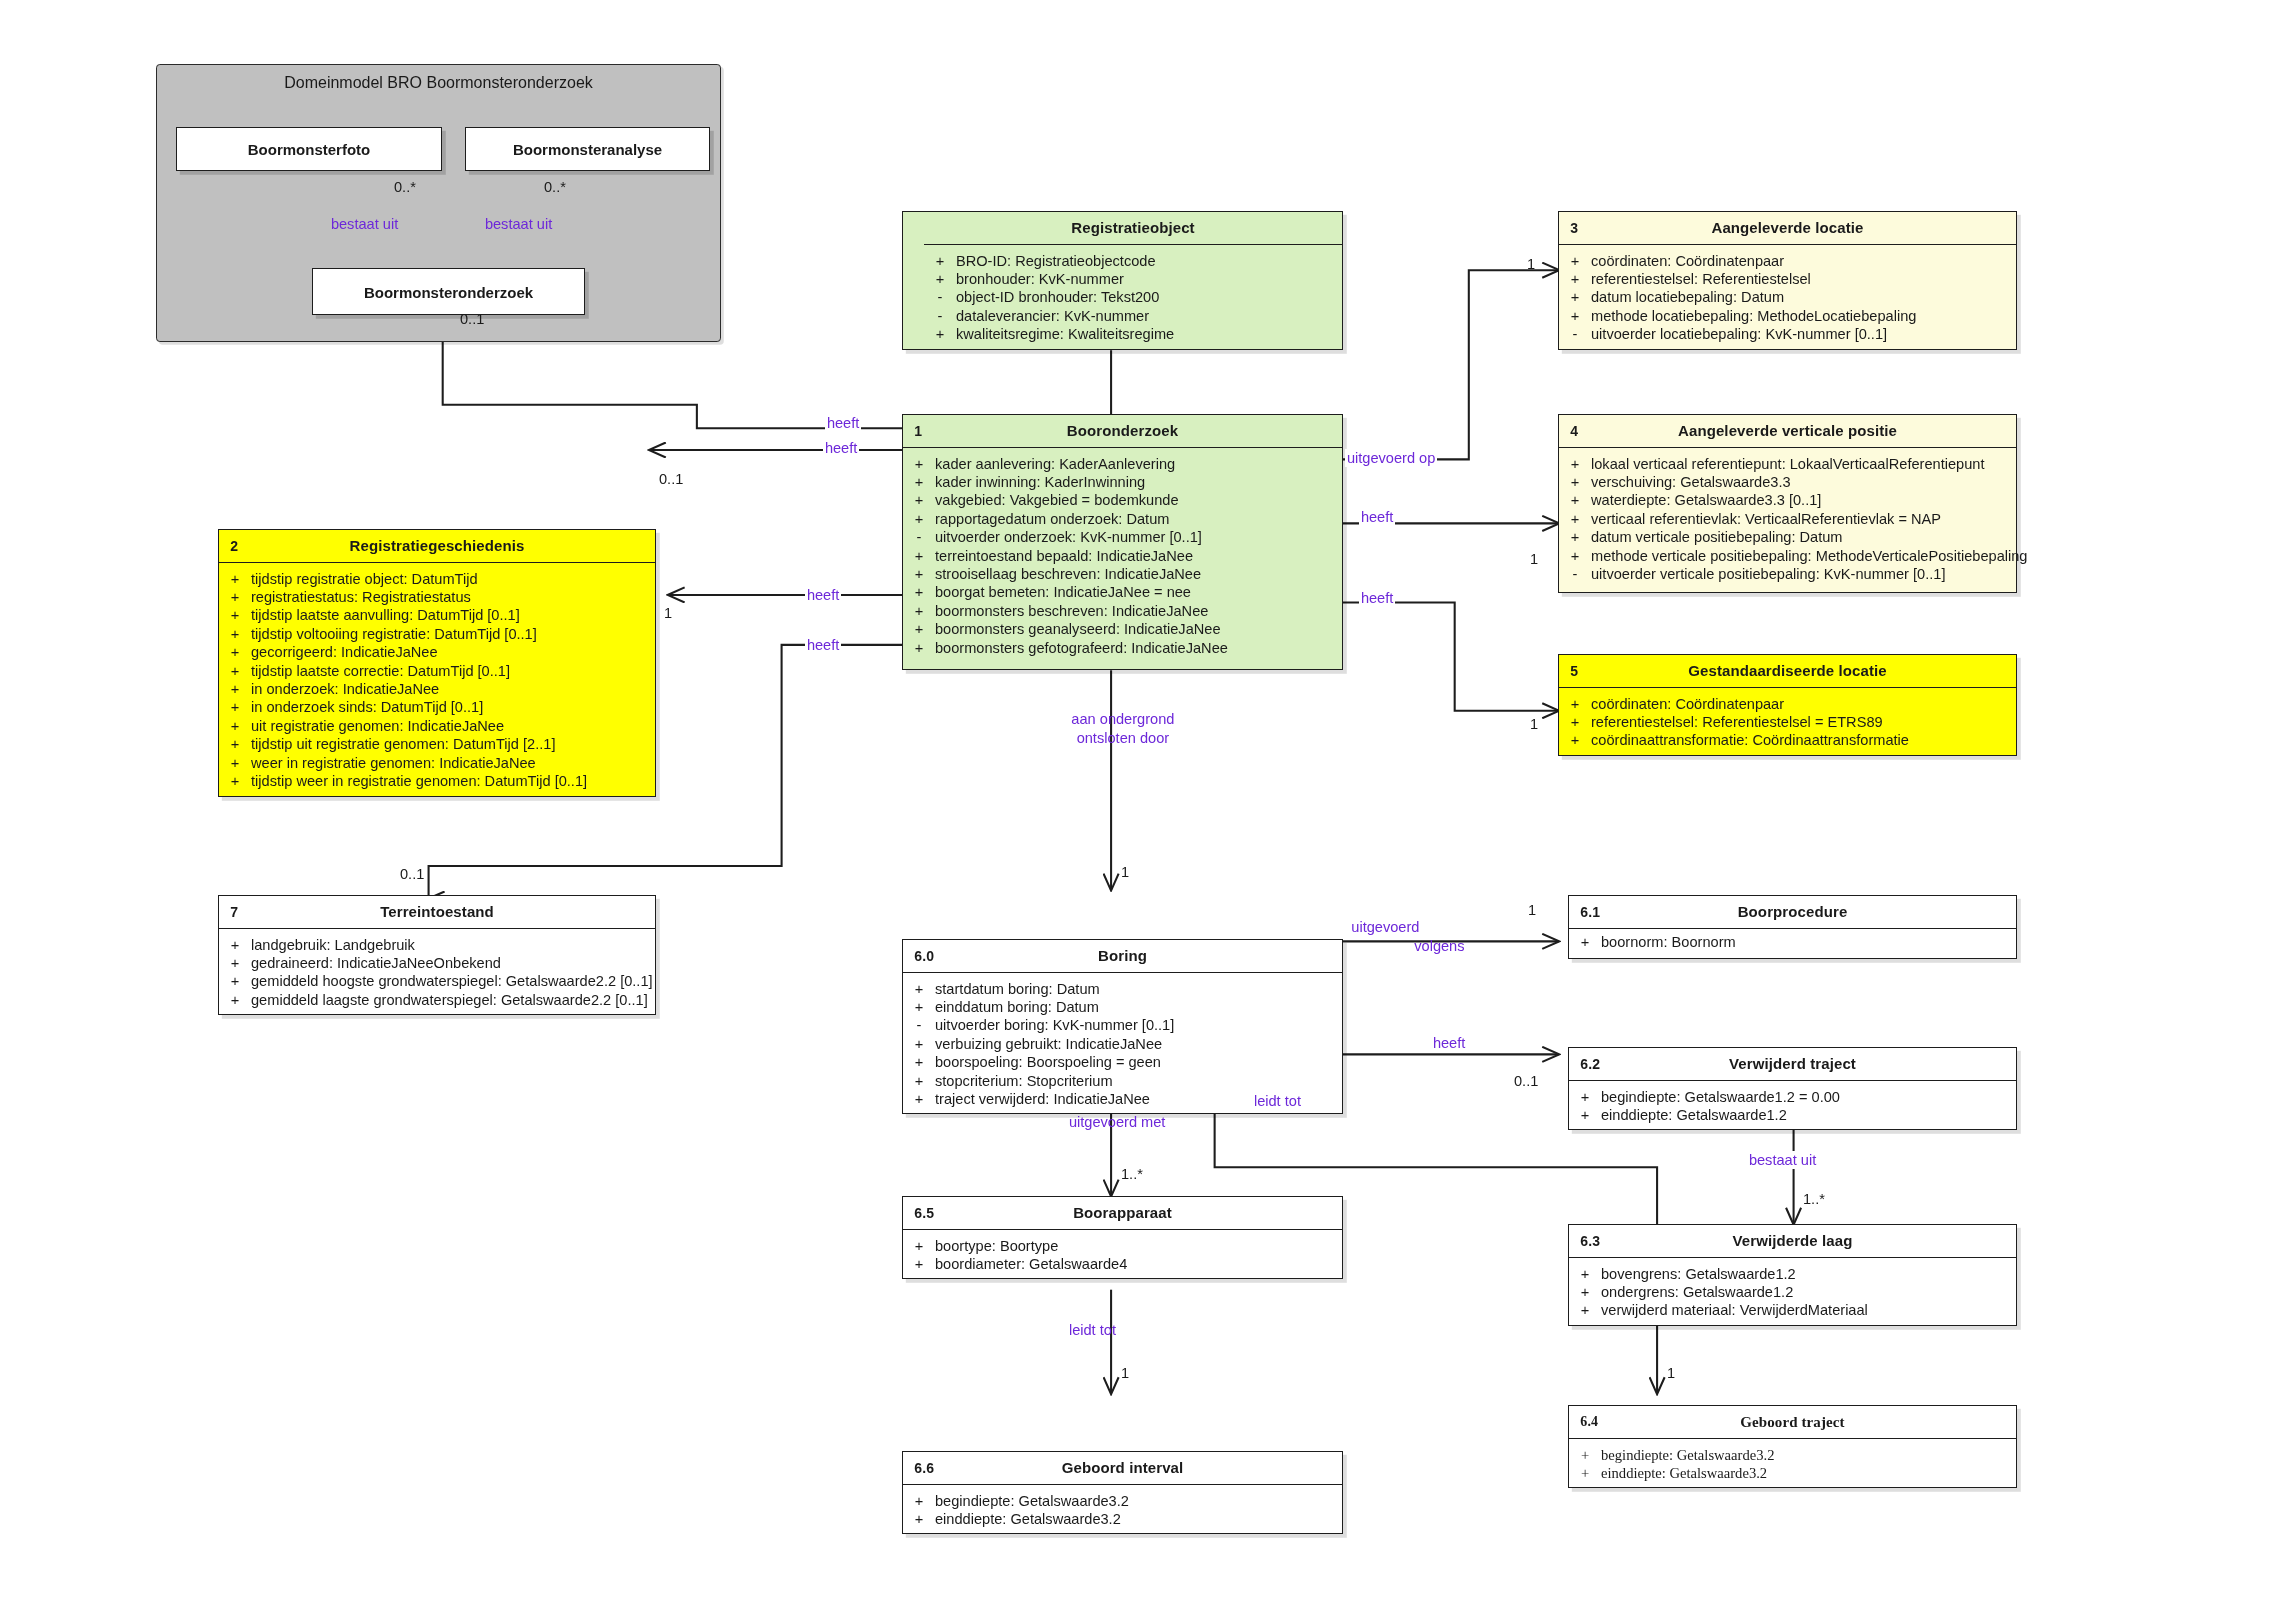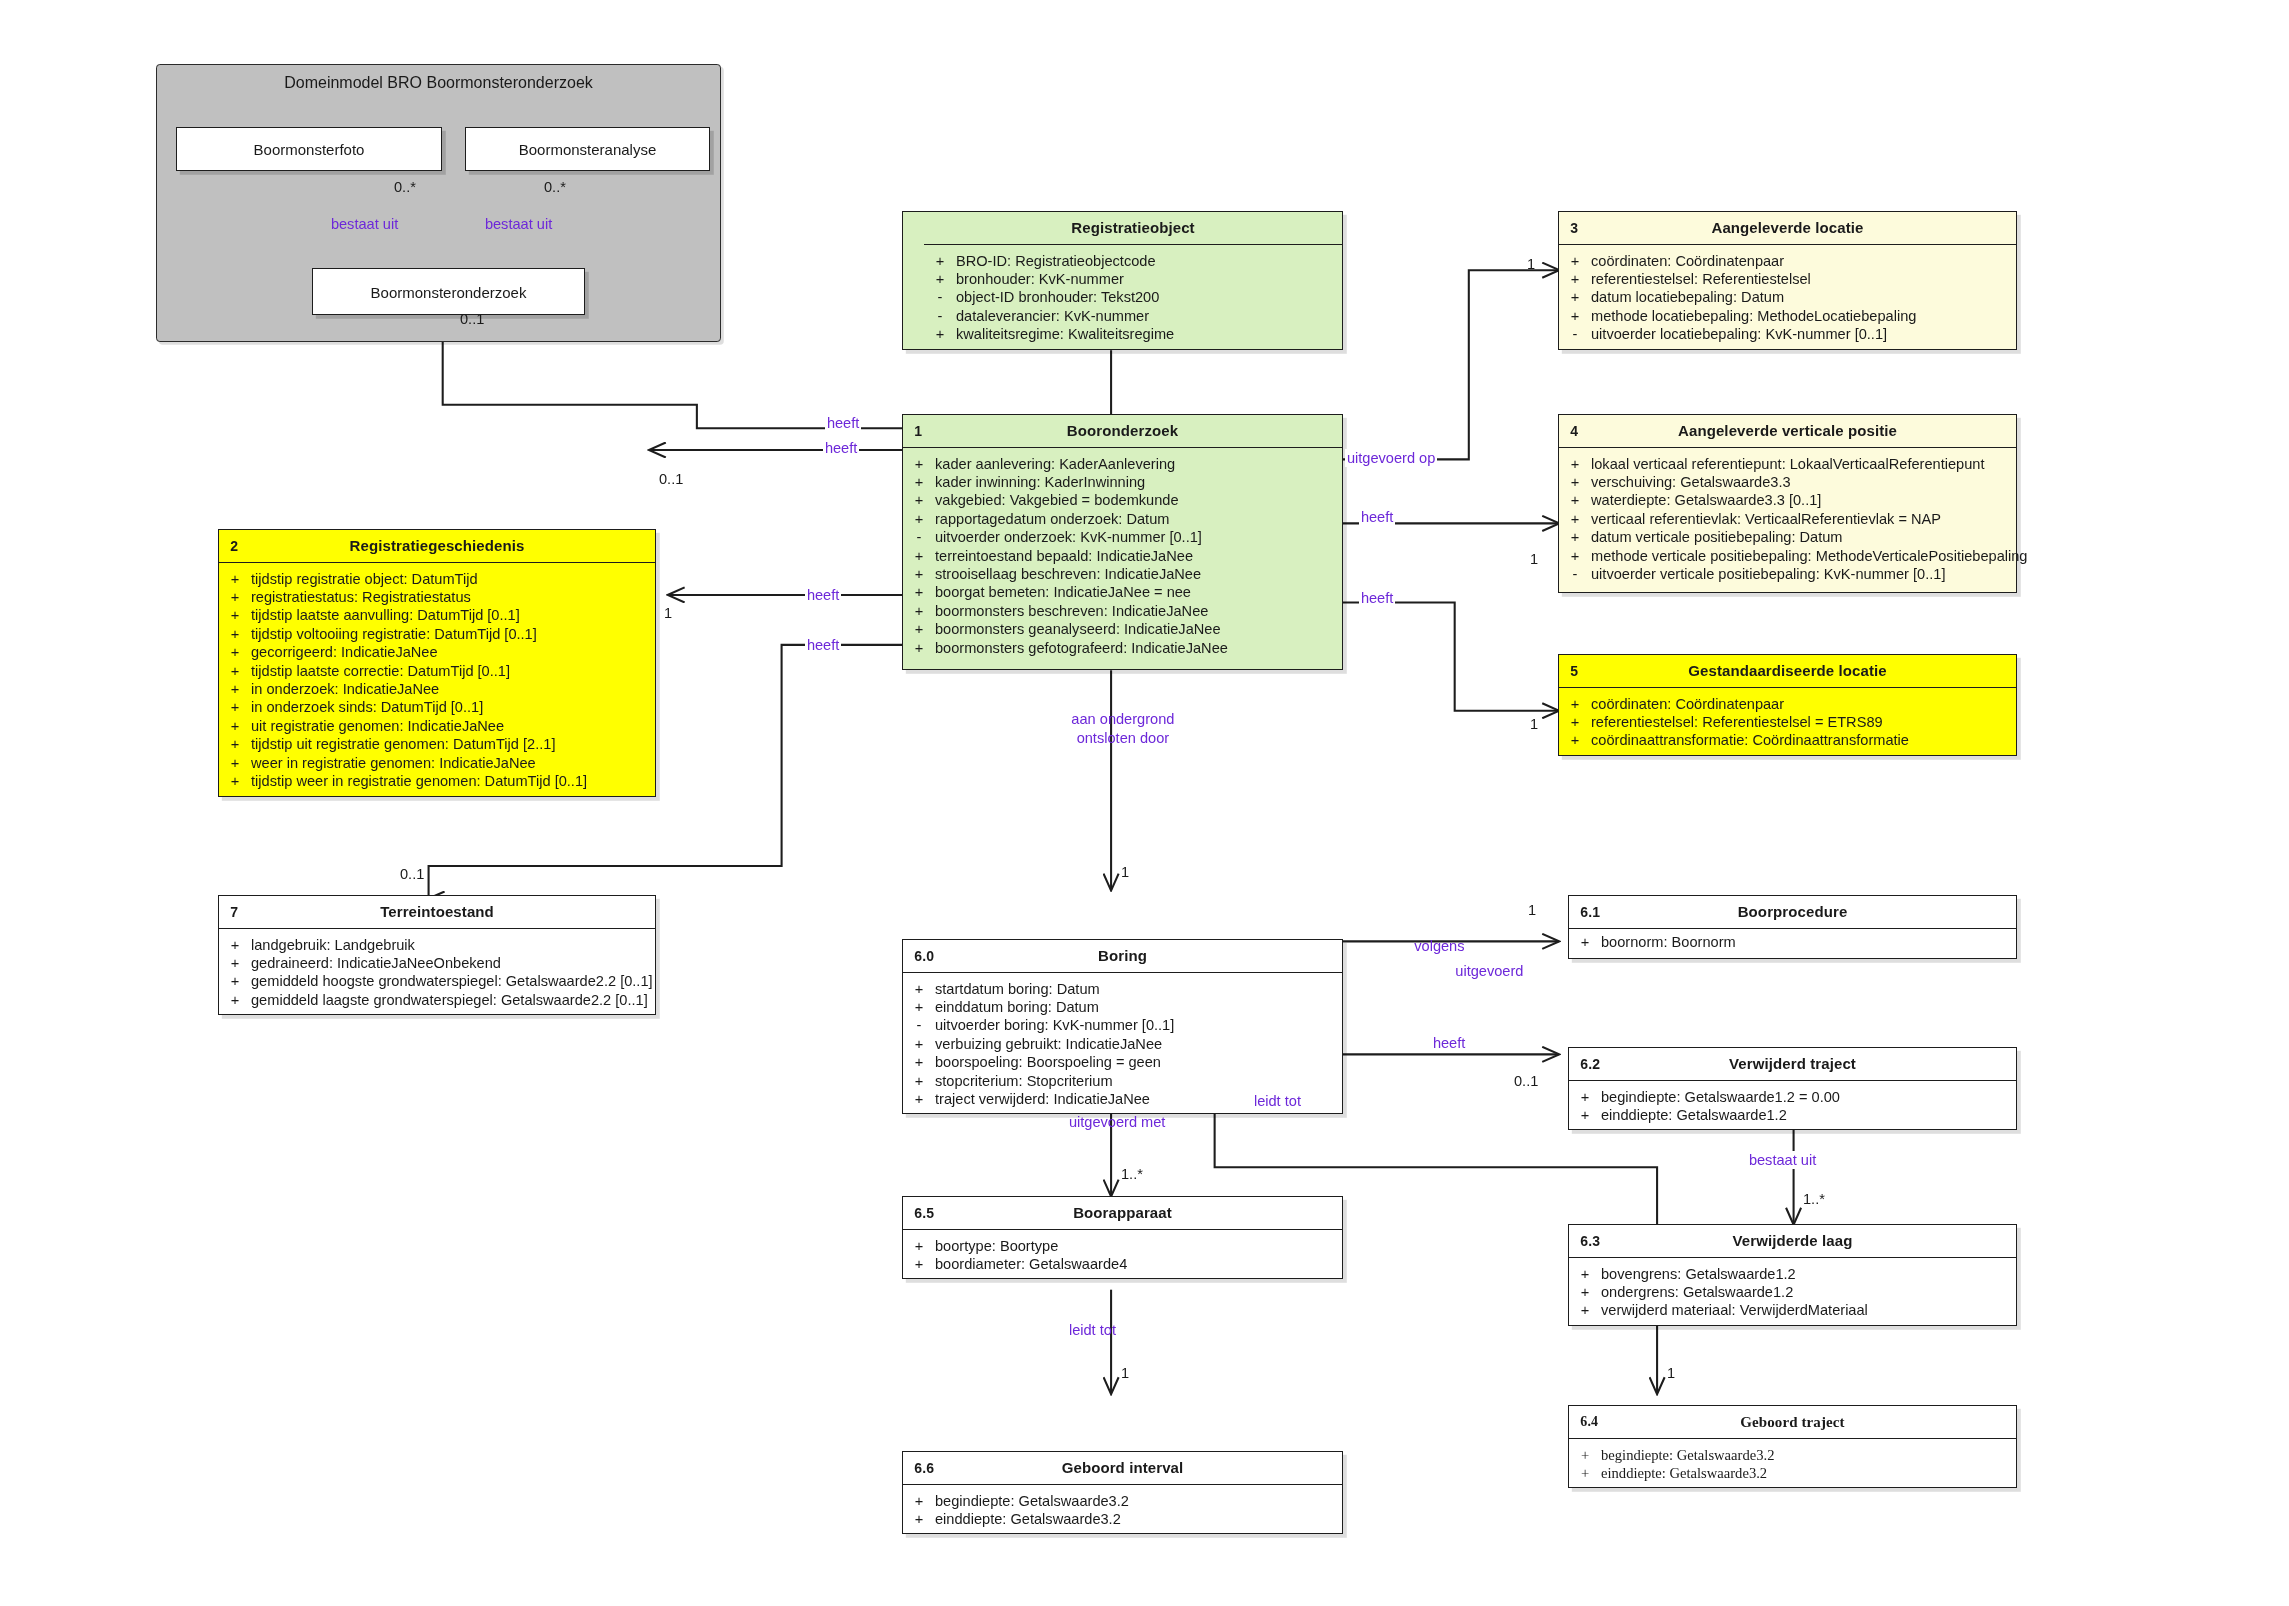--- a/index.html
+++ b/index.html
@@ -101,21 +101,21 @@
     color: #1a1a1a;
     white-space: nowrap;
   }
   .pkg-cls {
     position: absolute;
     box-sizing: border-box;
     border: 1.9px solid #1d1d1d;
     background: #ffffff;
     box-shadow: 3.8px 3.8px 0 rgba(0,0,0,0.16);
     text-align: center;
-    font-weight: normal;
+    font-weight: bold;
     font-size: 15px;
   }
 </style>
 </head>
 <body>
 
 <div id="canvas">
 
   <svg class="edges" viewBox="0 0 2431 1706">
     <defs>
@@ -595,21 +595,21 @@
   <div class="edge-label" style="left:1359px; top:508px;">heeft</div>
   <div class="mult" style="left:1530px; top:551px;">1</div>
 
   <div class="edge-label" style="left:1359px; top:589px;">heeft</div>
   <div class="mult" style="left:1530px; top:716px;">1</div>
 
   <div class="edge-label ctr" style="left:1055px; top:710px; width:132px; background:transparent;">aan ondergrond</div>
   <div class="edge-label ctr" style="left:1055px; top:729px; width:132px; background:transparent;">ontsloten door</div>
   <div class="mult" style="left:1121px; top:864px;">1</div>
 
-  <div class="edge-label ctr" style="left:1417px; top:918px; width:141px; background:transparent;margin-top:44px;">uitgevoerd</div>
+  <div class="edge-label ctr" style="left:1313px; top:918px; width:141px; background:transparent;">uitgevoerd</div>
   <div class="edge-label ctr" style="left:1367px; top:937px; width:141px; background:transparent;">volgens</div>
   <div class="mult" style="left:1528px; top:902px;">1</div>
 
   <div class="edge-label" style="left:1431px; top:1034px;">heeft</div>
   <div class="mult" style="left:1514px; top:1073px;">0..1</div>
 
   <div class="edge-label" style="left:1067px; top:1113px; background:transparent;">uitgevoerd met</div>
   <div class="mult" style="left:1121px; top:1166px;">1..*</div>
 
   <div class="edge-label" style="left:1252px; top:1092px; background:transparent;">leidt tot</div>

